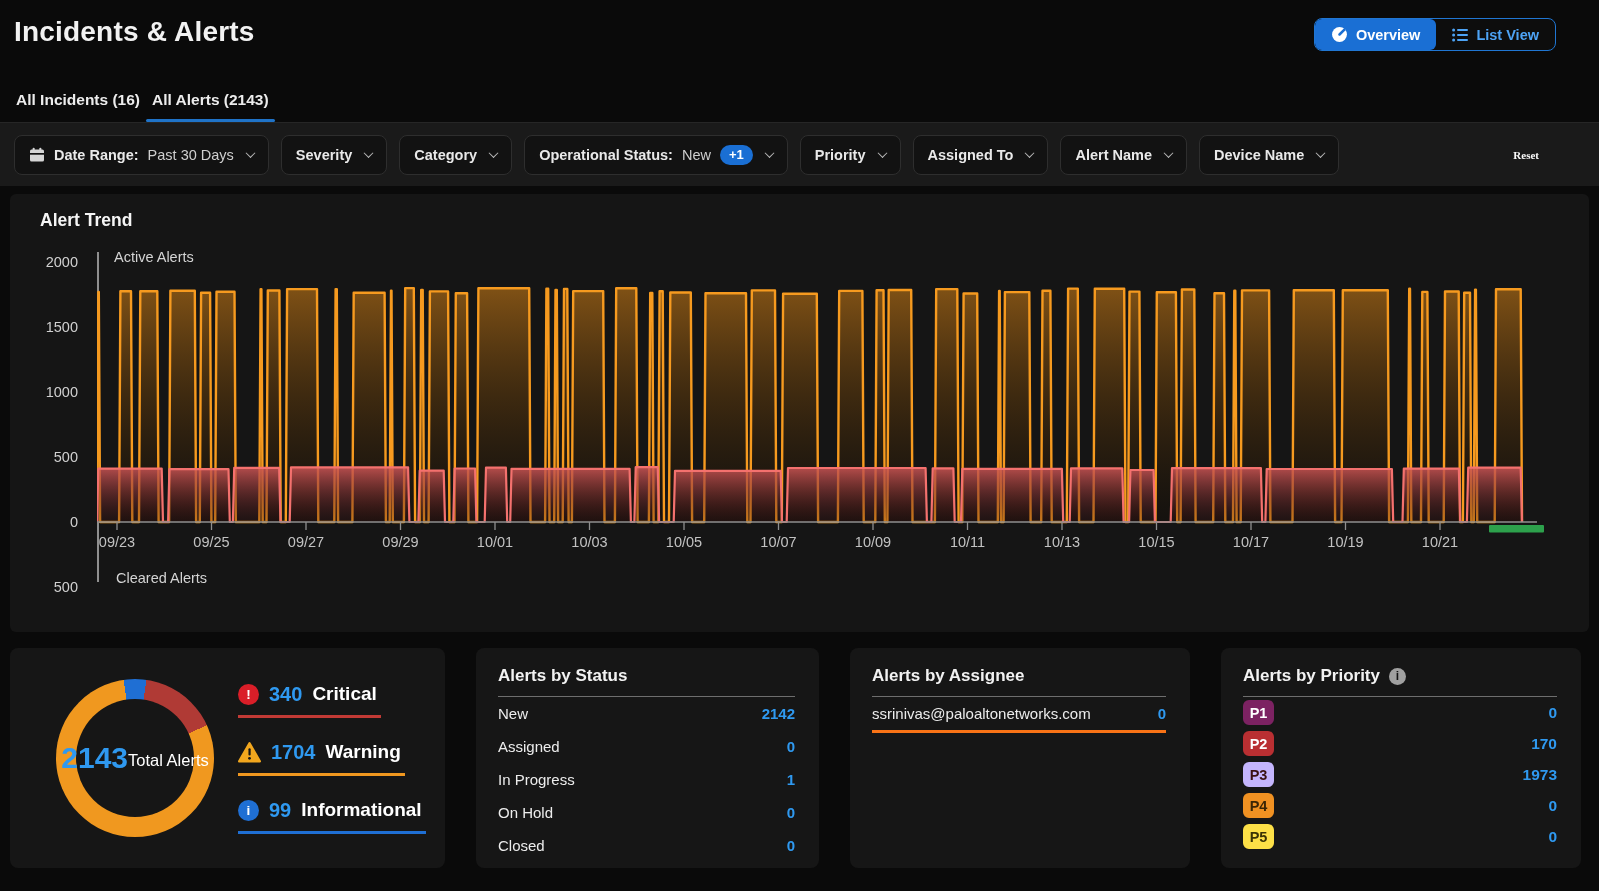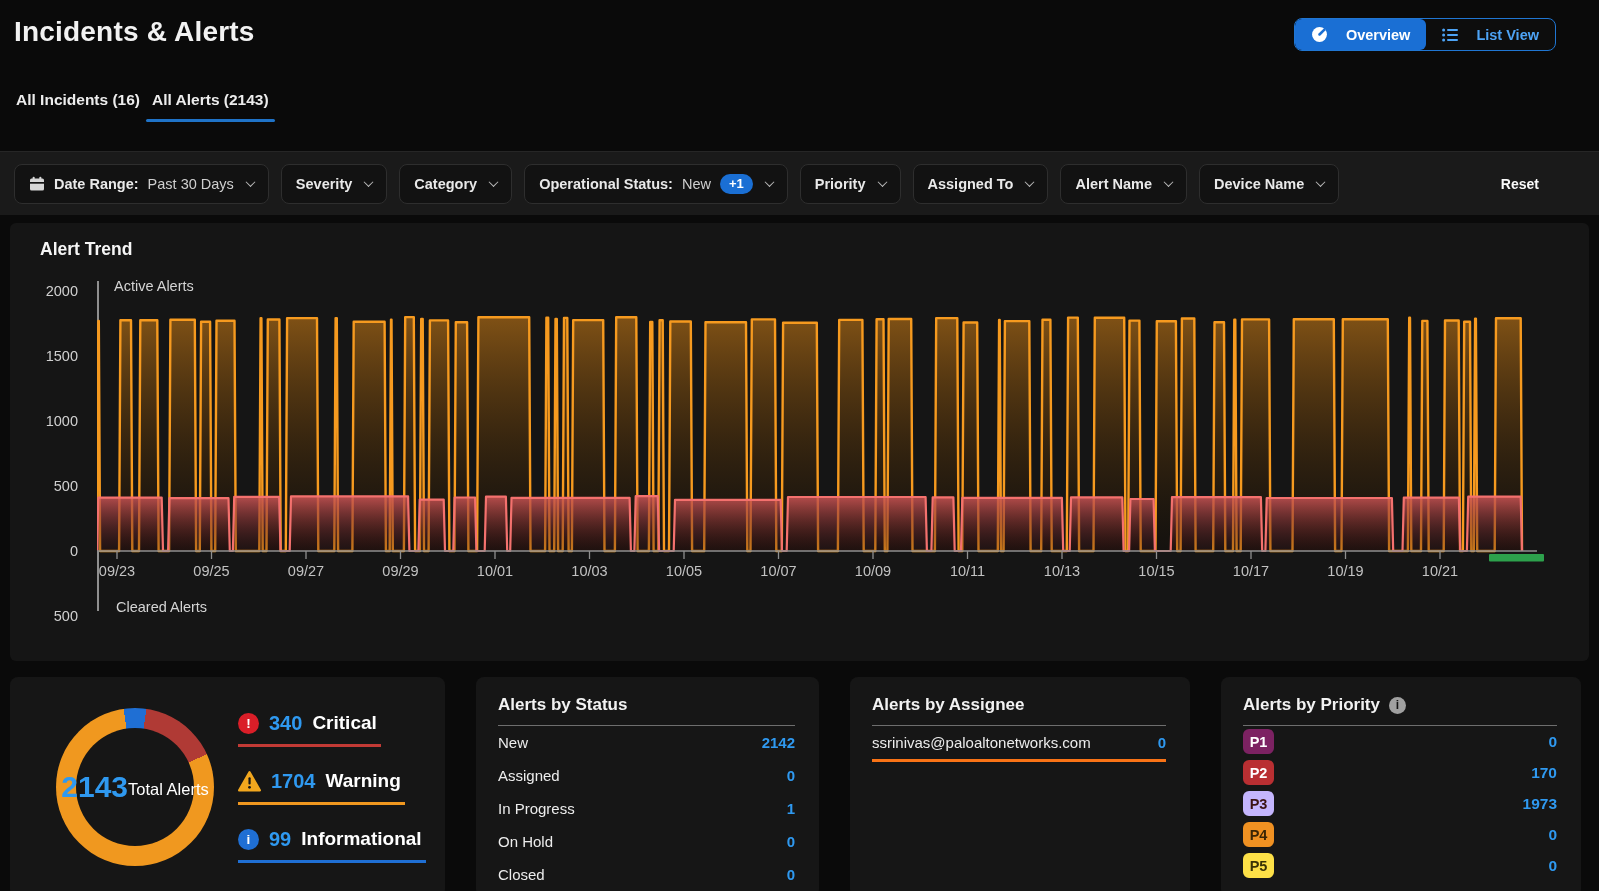--- a/index.html
+++ b/index.html
@@ -4,37 +4,37 @@
 <style>
   *{margin:0;padding:0;box-sizing:border-box;}
   html,body{background:#0a0a0a;}
   body{width:1599px;height:891px;overflow:hidden;font-family:"Liberation Sans",sans-serif;color:#f2f2f2;position:relative;}
   svg{font-family:"Liberation Sans",sans-serif;}
 
   
   .header{height:80px;padding:16px 43px 0 14px;display:flex;justify-content:space-between;align-items:flex-start;}
   .page-title{font-size:28px;font-weight:bold;letter-spacing:.2px;}
   .toggle{display:flex;border:1px solid #2076d2;border-radius:8px;overflow:hidden;height:33px;margin-top:2px;background:#0d0d0d;}
-  .toggle-btn{display:flex;align-items:center;gap:18px;padding:0 16px;font-size:14.5px;font-weight:bold;color:#4da3f5;cursor:pointer;}
+  .toggle-btn{display:flex;align-items:center;gap:8px;padding:0 16px;font-size:14.5px;font-weight:bold;color:#4da3f5;cursor:pointer;}
   .toggle-btn.active{background:#1a6fd4;color:#fff;border-radius:6px;}
 
   
   .tabbar{height:42px;display:flex;align-items:flex-end;padding-left:10px;}
   .tab{position:relative;padding:0 6px 13px 6px;font-size:15.5px;font-weight:bold;color:#ececec;cursor:pointer;}
   .tab.active::after{content:"";position:absolute;left:0;right:0;bottom:0;height:3px;background:#1f73c8;border-radius:2px;}
 
   
-  .filterbar{height:64px;background:#1a1a1a;border-top:1px solid #262626;display:flex;align-items:center;padding:4px 14px;margin-top:29px;}
+  .filterbar{height:64px;background:#1a1a1a;border-top:1px solid #262626;display:flex;align-items:center;padding:4px 14px;}
   .pills{display:flex;gap:12px;align-items:center;}
   .pill{background:#121212;border:1px solid #2e2e2e;border-radius:8px;height:40px;display:flex;align-items:center;gap:9px;padding:0 14px;font-size:14.5px;cursor:pointer;white-space:nowrap;}
   .pill .lbl{font-weight:bold;color:#e9e9e9;}
   .pill .val{color:#cfcfcf;}
   .badge-plus{background:#1a6fd4;color:#fff;border-radius:11px;padding:2.5px 9px;font-size:13px;font-weight:bold;}
   .chev{width:7px;height:7px;border-right:1.8px solid #b9b9b9;border-bottom:1.8px solid #b9b9b9;transform:rotate(45deg) translate(-1px,-1px);margin-left:4px;}
-  .reset{margin-left:auto;margin-right:46px;font-weight:bold;font-size:14px;color:#fafafa;cursor:pointer;}
+  .reset{margin-left:auto;margin-right:46px;font-weight:bold;font-size:11px;color:#fafafa;cursor:pointer;font-family:Liberation Serif, serif;}
 
   
   .chart-panel{position:relative;margin:8px 10px 0 10px;height:438px;background:#151515;border-radius:6px;}
   .chart-title{position:absolute;top:16px;left:30px;font-size:17.5px;font-weight:bold;color:#f5f5f5;}
   .axis-note{position:absolute;font-size:14.5px;color:#d4d4d4;}
   .y-axis-line{position:absolute;left:87px;top:58px;width:1.5px;height:330px;background:#8f8f8f;}
   .ylab{position:absolute;left:10px;width:58px;text-align:right;font-size:14.5px;color:#d0d0d0;transform:translateY(-50%);}
   #trendsvg{position:absolute;left:87px;top:56px;}
 
   

